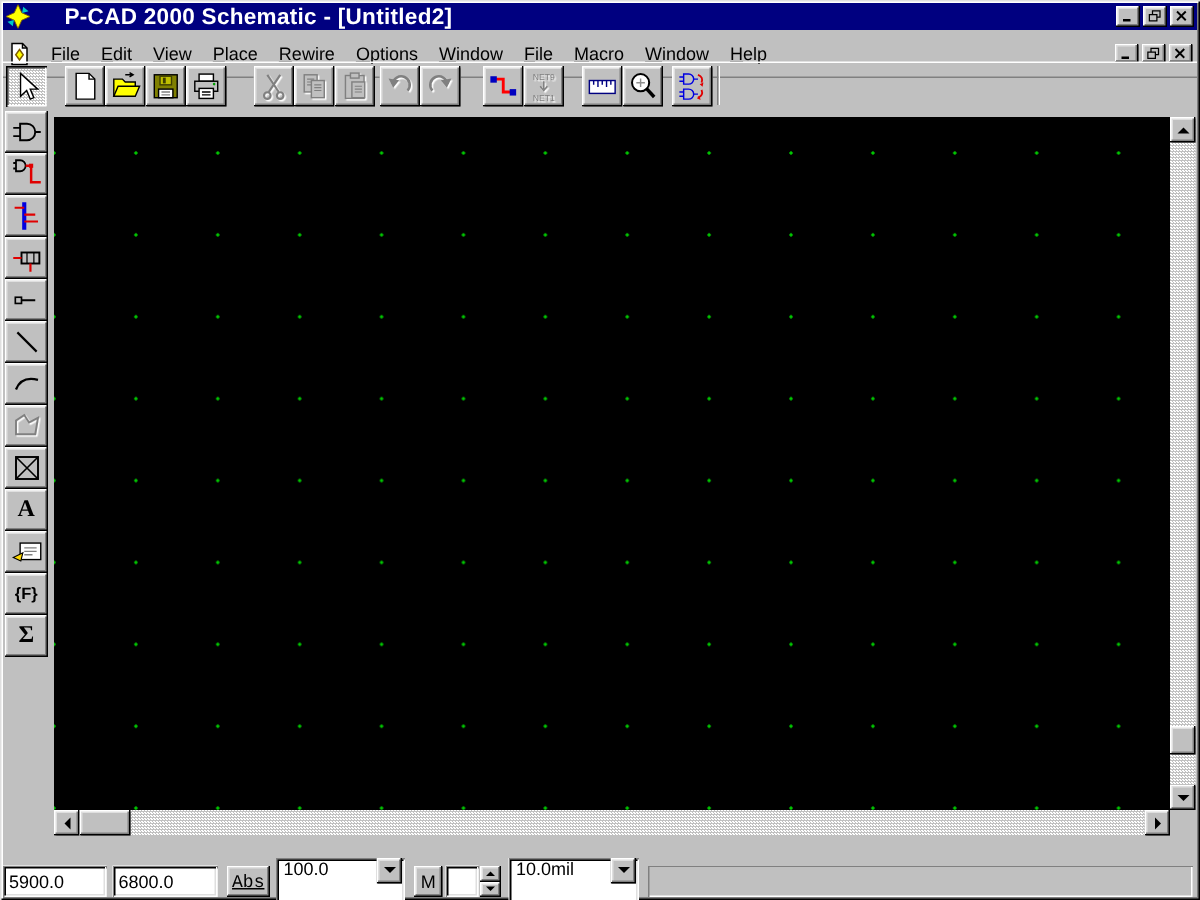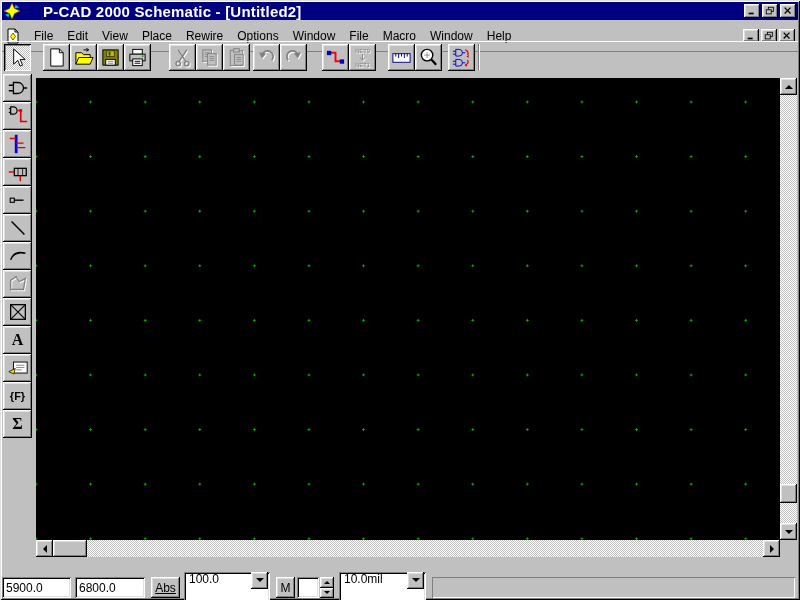--- a/index.html
+++ b/index.html
@@ -95,21 +95,21 @@
   .combo-val { font-size:12px; padding-left:5px; flex:1; }
   .combo-arrow { width:17px; height:17px; margin-right:2px; background:#c0c0c0;
     display:flex; align-items:center; justify-content:center;
     box-shadow: inset -1px -1px 0 #000, inset 1px 1px 0 #fff, inset -2px -2px 0 #808080, inset 2px 2px 0 #dfdfdf; }
   .spinner { width:14px; height:21px; display:flex; flex-direction:column; margin-left:1px; }
   .spin { flex:1; background:#c0c0c0; display:flex; align-items:center; justify-content:center;
     box-shadow: inset -1px -1px 0 #000, inset 1px 1px 0 #fff, inset -2px -2px 0 #808080, inset 2px 2px 0 #dfdfdf; }
   .spin .tri-up { border-left-width:3px; border-right-width:3px; border-bottom-width:3px; }
   .spin .tri-down { border-left-width:3px; border-right-width:3px; border-top-width:3px; }
   .cpanel { height:21px; box-shadow: inset 1px 1px 0 #808080, inset -1px -1px 0 #fff; }
-  .u { text-decoration:underline; }
+  .u { text-decoration:underline;font-family:Liberation Mono, monospace; }
 </style>
 </head>
 <body>
 
 <div class="window">
 
   <div class="titlebar">
     <span class="app-icon">
       <svg viewBox="0 0 16 16">
         <path d="M8 0 L10.5 5.5 L16 8 L10.5 10.5 L8 16 L5.5 10.5 L0 8 L5.5 5.5 Z" fill="#ffff00" stroke="#806000" stroke-width="0.6"></path>

